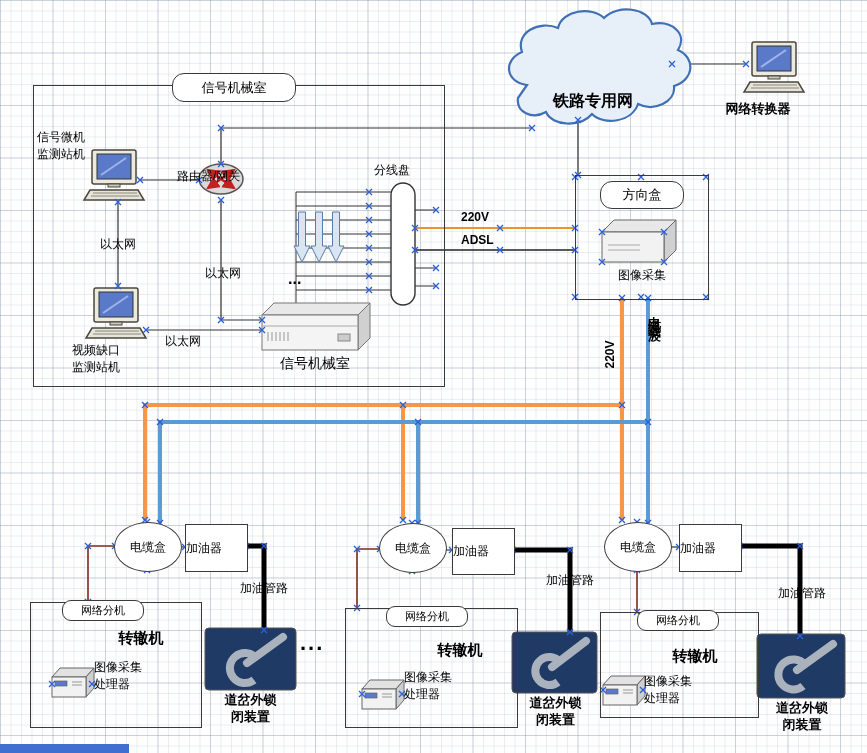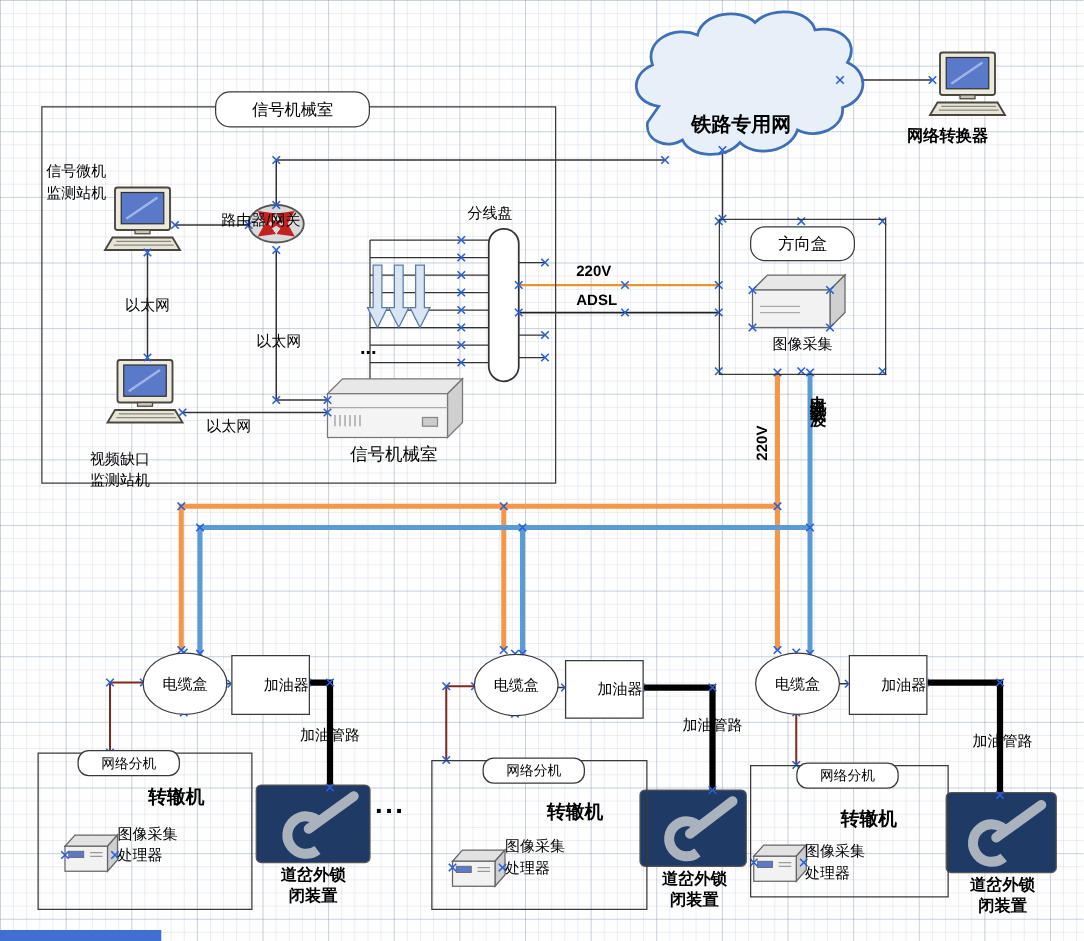--- a/index.html
+++ b/index.html
@@ -17,21 +17,21 @@
   .lbl{position:absolute;white-space:nowrap;font-size:12px;line-height:17px;}
   .b{font-weight:bold;}
   .c{text-align:center;}
   .box{position:absolute;border:1px solid #3a3a3a;background:transparent;}
   .pill{position:absolute;border:1px solid #3a3a3a;background:#fff;border-radius:12px;
         display:flex;align-items:center;justify-content:center;font-size:13px;}
   .pill.small{font-size:11px;border-radius:9px;text-align:right;}
   .ellipse{position:absolute;border:1.4px solid #3a3a3a;background:#fff;border-radius:50%;
            display:flex;align-items:center;justify-content:center;font-size:12px;}
   .rectlabel{position:absolute;border:1.4px solid #3a3a3a;background:#fff;
-             display:flex;align-items:center;justify-content:flex-end;font-size:12px;}
+             display:flex;align-items:center;justify-content:flex-start;font-size:12px;}
   .vert{writing-mode:vertical-rl;letter-spacing:4px;}
   .rot{transform:rotate(-90deg);transform-origin:center;}
   .strip{position:absolute;}
 </style>
 </head>
 <body>
 
 <div id="canvas">
 
   <svg class="layer" width="867" height="753" viewBox="0 0 867 753">
@@ -255,21 +255,21 @@
   </div>
 
   <div class="lbl" style="left:37px;top:129px;text-align:center;">
     <div>信号微机</div>
     <div>监测站机</div>
   </div>
   <div class="lbl" style="left:177px;top:136px;margin-top:32px;">路由器/网关</div>
   <div class="lbl" style="left:100px;top:236px;">以太网</div>
   <div class="lbl" style="left:205px;top:265px;">以太网</div>
   <div class="lbl" style="left:165px;top:333px;">以太网</div>
-  <div class="lbl" style="left:72px;top:360px;font-family:Liberation Mono, monospace;">
+  <div class="lbl" style="left:72px;top:342px;">
     <div>视频缺口</div>
     <div>监测站机</div>
   </div>
   <div class="lbl" style="left:280px;top:355px;font-size:14px;">信号机械室</div>
   <div class="lbl" style="left:374px;top:162px;">分线盘</div>
   <div class="lbl b" style="left:288px;top:270px;font-size:16px;">...</div>
 
   <div class="lbl b c" style="left:518px;top:52px;width:150px;font-size:16px;margin-top:40px;">铁路专用网</div>
   <div class="lbl b c" style="left:683px;top:100px;width:150px;font-size:13px;">网络转换器</div>
 

